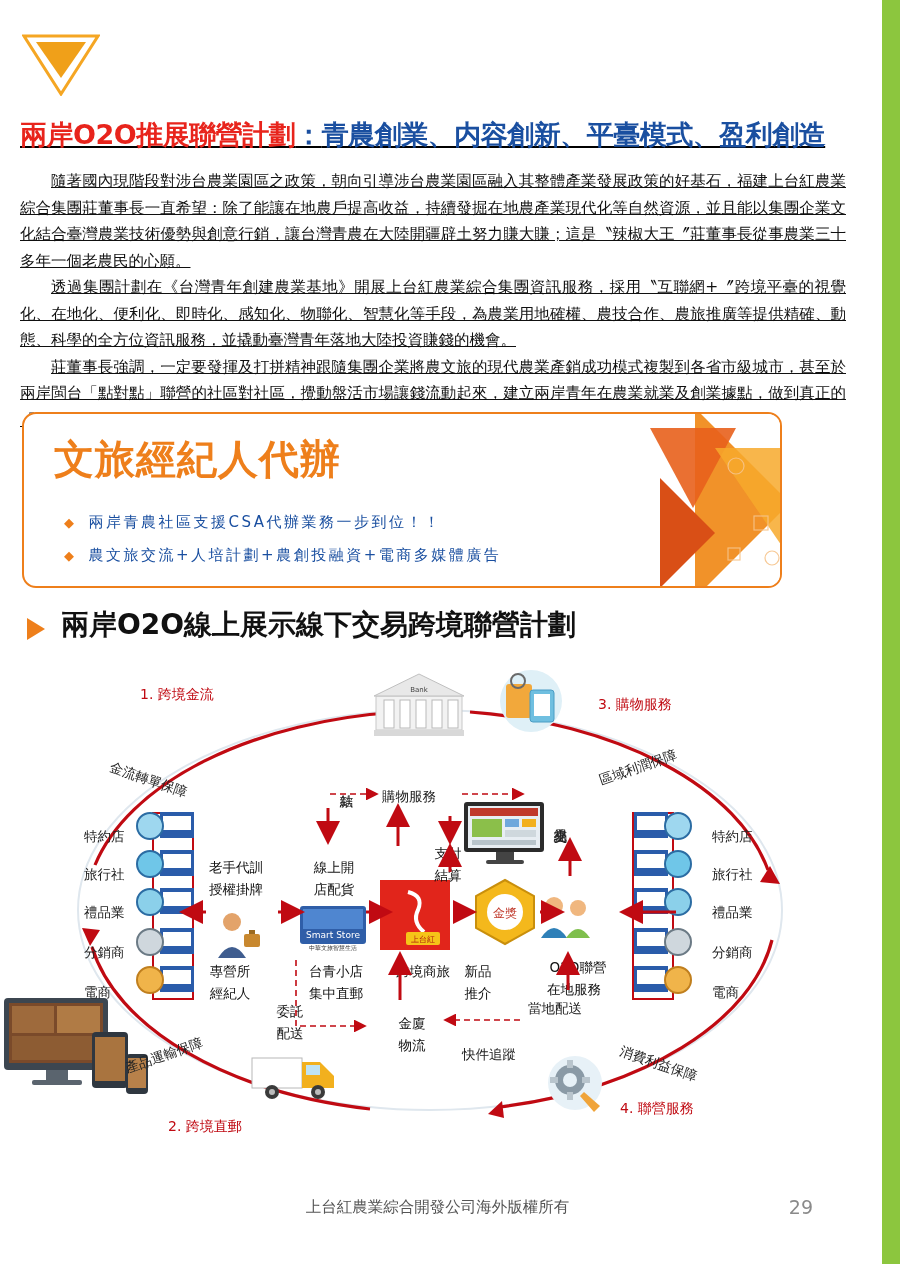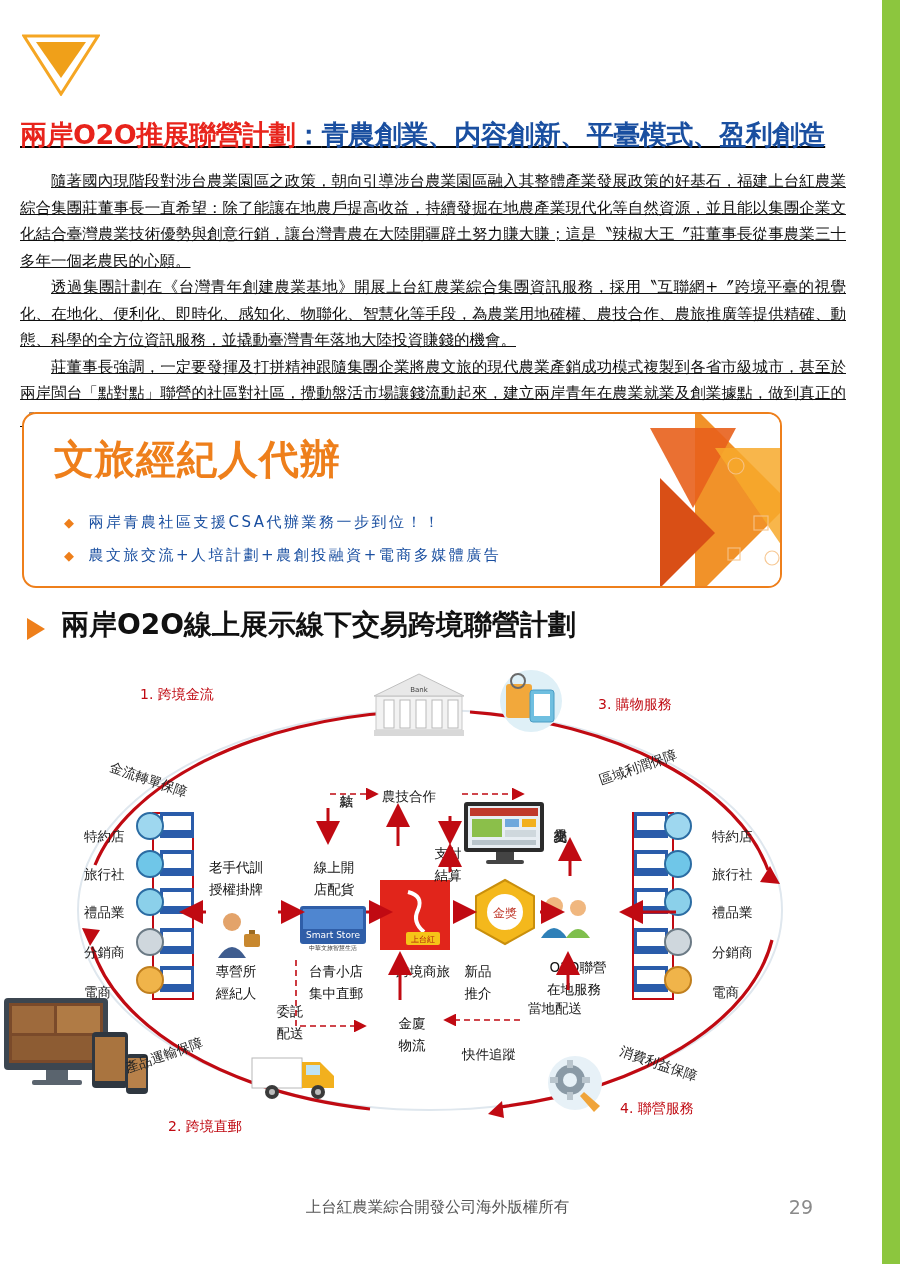--- a/index.html
+++ b/index.html
@@ -335,21 +335,21 @@
       <span style="white-space:pre-line;text-align:center;">老手代訓
 授權掛牌</span>
     </div>
 
     <svg style="position:absolute;left:210px;top:248px;" width="56" height="52" viewBox="0 0 56 52">
       <circle cx="22" cy="14" r="9" fill="#e3a36a"></circle>
       <path d="M8,50 q14,-22 28,0 z" fill="#3f5d8f"></path>
       <rect x="34" y="26" width="16" height="13" rx="2" fill="#c8882f"></rect>
       <rect x="39" y="22" width="6" height="4" fill="#9b6a20"></rect>
     </svg>
-    <div class="caption" style="left:198px;top:300px;width:76px;">
+    <div class="caption" style="left:192px;top:300px;width:76px;">
       <span style="white-space:pre-line;">專營所
 經紀人</span>
     </div>
 
     <div class="caption" style="left:296px;top:196px;width:76px;">
       <span style="white-space:pre-line;">線上開
 店配貨</span>
     </div>
 
     <div class="mon-shape" style="left:298px;top:244px;width:70px;height:52px;">
@@ -397,21 +397,21 @@
         <path d="M28,48 q12,-18 24,0 z" fill="#7fbf4d"></path>
       </svg>
     </div>
     <div class="caption" style="left:532px;top:296px;width:84px;">
       <span style="white-space:pre-line;margin-left:8px;">O2O聯營
 在地服務</span>
     </div>
 
     <div class="dlabel" style="left:382px;top:128px;"></div>
 
-    <div class="dlabel" style="left:382px;top:128px;">農技合作</div>
+    <div class="dlabel" style="left:382px;top:128px;">購物服務</div>
 
     <div class="mon-shape" style="left:462px;top:140px;width:86px;height:66px;">
       <svg width="86" height="66" viewBox="0 0 86 66">
         <rect x="2" y="2" width="80" height="50" rx="3" fill="#2b2b2b"></rect>
         <rect x="6" y="6" width="72" height="42" fill="#e8eef3"></rect>
         <rect x="8" y="8" width="68" height="8" fill="#c0392b"></rect>
         <rect x="10" y="19" width="30" height="18" fill="#8bbf4a"></rect>
         <rect x="43" y="19" width="14" height="8" fill="#6fa8dc"></rect>
         <rect x="60" y="19" width="14" height="8" fill="#f2b01e"></rect>
         <rect x="43" y="30" width="31" height="7" fill="#cfd8dd"></rect>

